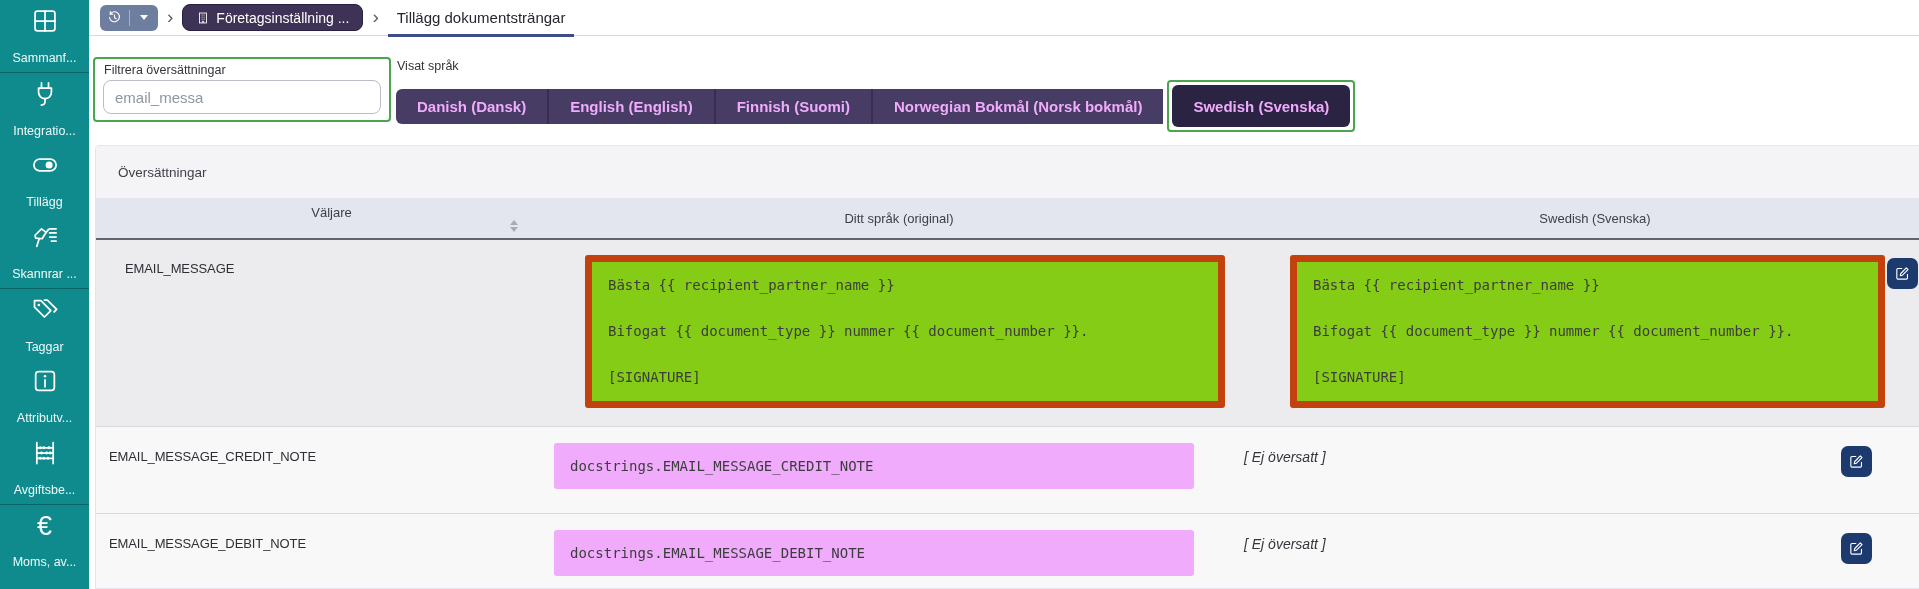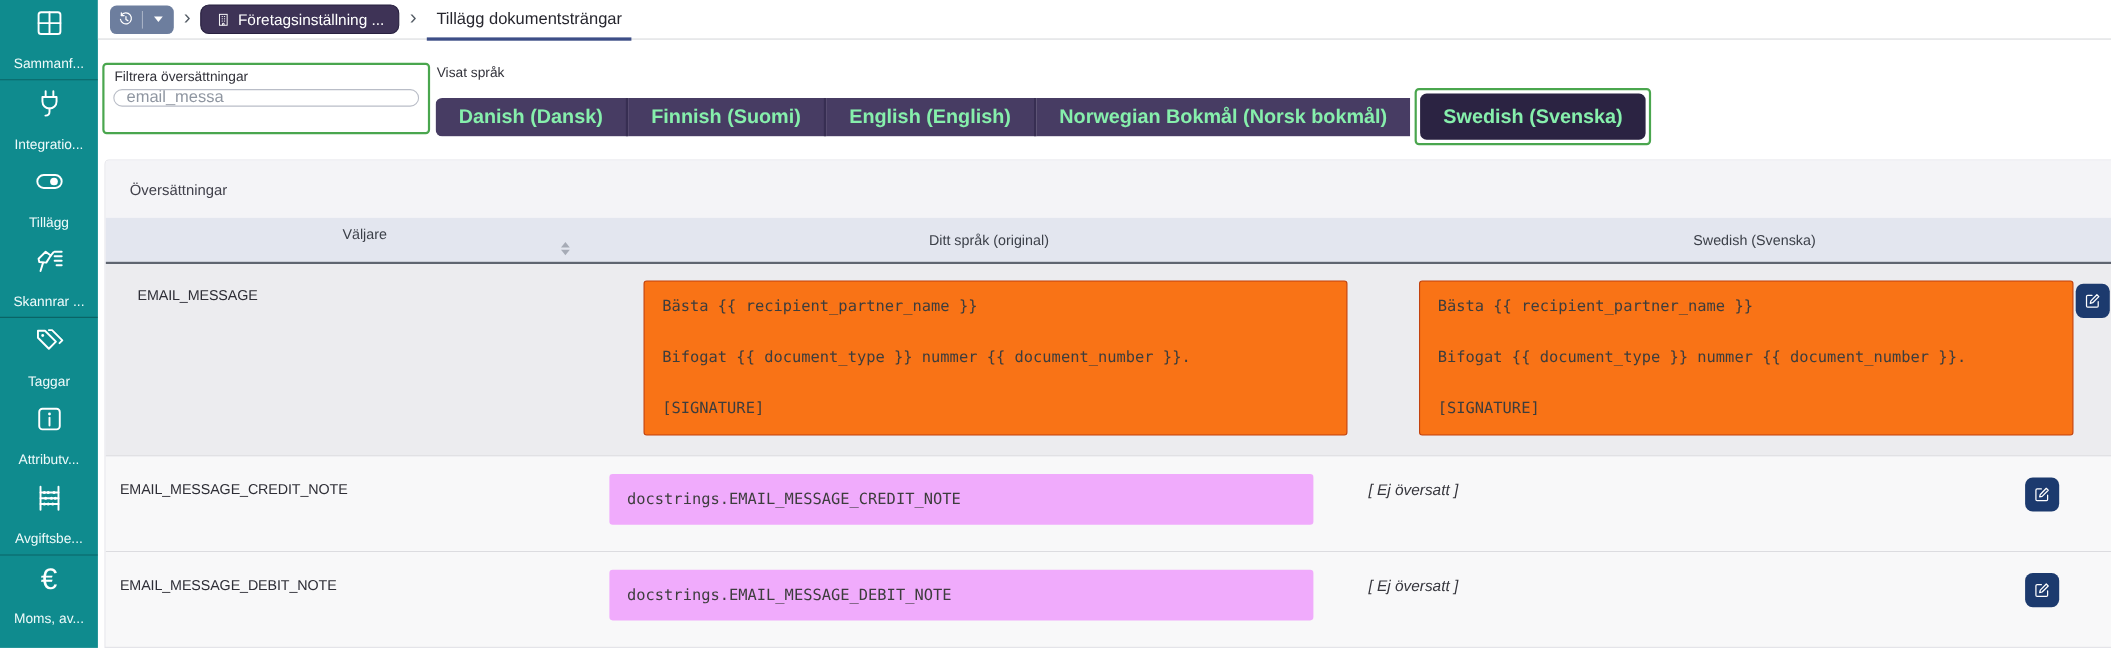--- a/index.html
+++ b/index.html
@@ -40,28 +40,28 @@
   .chip svg { width:14px; height:14px; stroke:#fff; fill:none; stroke-width:1.5; }
   .crumb-current { height:36px; display:flex; align-items:center; padding:0 9px;
     font-size:15px; color:#26262e; border-bottom:3px solid #3d4e87;
     margin-bottom:-2px; position:relative; z-index:1; }
 
   
   .controls { display:flex; align-items:flex-start; margin:21px 0 0 4px; }
   .filter-box { border:2px solid #4aa64e; border-radius:4px; width:298px; height:65px;
     padding:2px 8px 0 8px; }
   .filter-label { font-size:12.5px; color:#33333b; margin:2px 0 3px 1px; }
-  .filter-input { width:100%; height:16px; border:1px solid #b9bdc7; border-radius:8px;
+  .filter-input { width:100%; height:34px; border:1px solid #b9bdc7; border-radius:8px;
     font-size:15px; color:#8f96a1; padding:0 11px; outline:none; background:#fff;
     font-family:"Liberation Sans","DejaVu Sans",sans-serif; }
   .langs { margin-left:5px; }
   .langs-label { font-size:12.5px; color:#33333b; margin:2px 0 7px 1px; }
   .lang-row { display:flex; align-items:center; }
   .seg-group { display:flex; height:35px; border-radius:6px 0 0 6px; overflow:hidden; }
-  .seg-btn { background:#473c63; color:#86efac; border:none; font-size:18px; font-weight:600;
+  .seg-btn { background:#473c63; color:#f0abfc; border:none; font-size:15px; font-weight:600;
     padding:0 21px; height:35px; cursor:pointer; white-space:nowrap;
     border-right:2px solid #372e52; font-family:"Liberation Sans","DejaVu Sans",sans-serif; }
   .seg-btn:last-child { border-right:none; }
   .active-wrap { border:2px solid #4aa64e; border-radius:4px; padding:3px; margin-left:4px; }
   .seg-btn.active { background:#2b2342; height:42px; border-radius:6px; border-right:none; }
 
   
   .card { margin:13px 16px 0 6px; border:1px solid #e4e4e9; border-radius:4px 4px 0 0;
     overflow:hidden; }
   .card-header { background:#f4f4f7; height:52px; display:flex; align-items:center;
@@ -79,21 +79,21 @@
   .trow { display:grid; grid-template-columns:458px 690px 1fr; align-items:start;
     border-bottom:1px solid #d9d9dd; }
   .trow.shade { background:#ececef; }
   .trow.light { background:#f8f8f9; }
   .trow.tall { padding:15px 0 18px 16px;gap:15px; }
   .trow.short { padding:16px 0 24px 0; }
   .selector { font-size:13px; color:#2e2e36; padding-left:13px; margin-top:6px;
     letter-spacing:-0.1px; }
   .code { font-family:"DejaVu Sans Mono","Liberation Mono",monospace; font-size:14px;
     color:#3d3d3d; white-space:pre-wrap; line-height:23px; border-radius:3px; }
-  .code.big { width:640px; background:#f97316; border:1px solid #c2410c; padding:12px 16px; }
+  .code.big { width:640px; background:#84cc16; border:7px solid #c2410c; padding:12px 16px; }
   .code.small { width:640px; background:#f0abfc; padding:14px 16px; line-height:18px; }
   .cell3 { display:flex; align-items:flex-start; padding-right:28px; }
   .code.big.c3 { width:595px; }
   .untranslated { font-style:italic; font-size:14px; color:#35353c; margin-top:6px;
     width:595px; }
   .edit-btn { width:31px; height:31px; background:#1c3a6e; border:none; border-radius:7px;
     margin-left:2px; margin-top:3px; cursor:pointer; display:flex; align-items:center;
     justify-content:center; flex:0 0 31px; }
   .edit-btn svg { width:17px; height:17px; stroke:#fff; fill:none; stroke-width:1.6;
     stroke-linecap:round; stroke-linejoin:round; }
@@ -215,22 +215,22 @@
     <div class="controls">
       <div class="filter-box">
         <div class="filter-label">Filtrera översättningar</div>
         <input class="filter-input" type="text" value="email_messa" style="">
       </div>
       <div class="langs">
         <div class="langs-label">Visat språk</div>
         <div class="lang-row">
           <div class="seg-group">
             <button class="seg-btn">Danish (Dansk)</button>
+            <button class="seg-btn">English (English)</button>
             <button class="seg-btn">Finnish (Suomi)</button>
-            <button class="seg-btn">English (English)</button>
             <button class="seg-btn">Norwegian Bokmål (Norsk bokmål)</button>
           </div>
           <div class="active-wrap">
             <button class="seg-btn active">Swedish (Svenska)</button>
           </div>
         </div>
       </div>
     </div>
 
     <div class="card">

